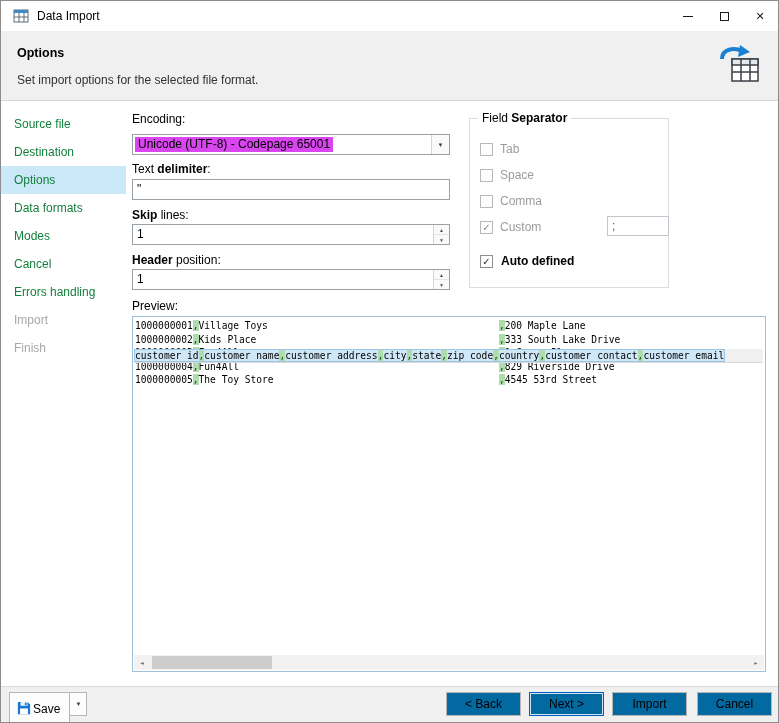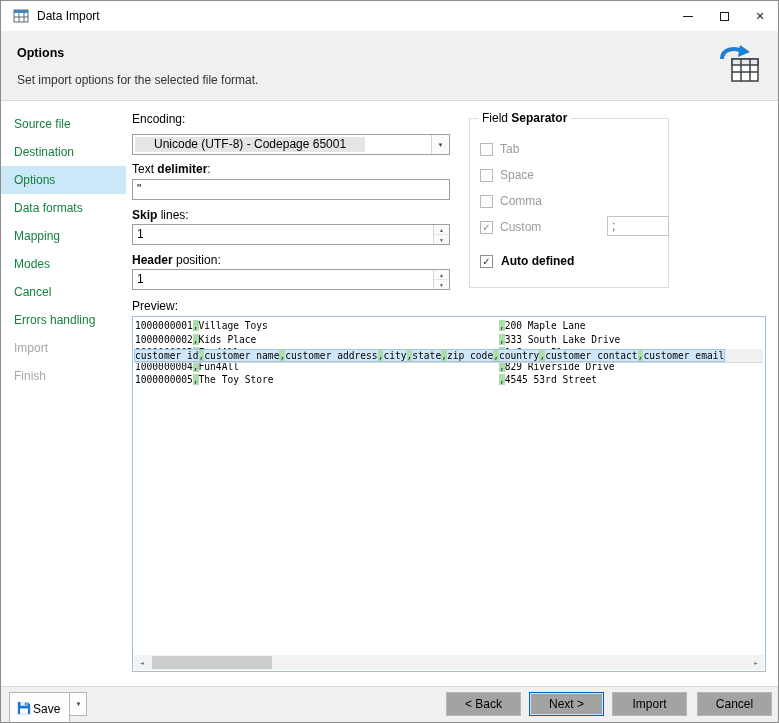--- a/index.html
+++ b/index.html
@@ -28,21 +28,21 @@
   
   .body { position:absolute; top:101px; left:0; right:0; bottom:36px; background:#ffffff; }
   .sidebar { position:absolute; left:0; top:8px; width:125px; }
   .side-item { height:28px; line-height:28px; padding-left:13px; font-size:12px; color:#15803d; cursor:default; }
   .side-item.selected { background:#cbe8f8; }
   .side-item.disabled { color:#a8a8a8; }
   .label { position:absolute; font-size:12px; white-space:nowrap; }
   .label b { font-weight:bold; }
   .tbox { position:absolute; width:318px; height:21px; border:1px solid #98a0a8; background:#fff; padding:2px 4px; font-size:12px; }
   .combo { position:absolute; left:131px; top:32px; width:318px; height:21px; border:1px solid #98a0a8; background:#fff; }
-  .combo .sel { position:absolute; left:2px; top:2px; padding:0 19px; background:#e5e5e5; line-height:15px; font-size:12px; white-space:nowrap; }
+  .combo .sel { position:absolute; left:2px; top:2px; padding:0 3px; background:#d946ef; line-height:15px; font-size:12px; white-space:nowrap; }
   .combo-arrow { position:absolute; right:0; top:0; width:18px; height:19px; display:flex; align-items:center; justify-content:center; font-size:6px; color:#404040; border-left:1px solid #d6d6d6; background:#fafafa; }
   .spin-btns { position:absolute; right:0; top:0; width:16px; height:19px; border-left:1px solid #d6d6d6; display:flex; flex-direction:column; }
   .spin-btn { flex:1; display:flex; align-items:center; justify-content:center; font-size:5px; color:#555; background:#fafafa; }
   .spin-btn + .spin-btn { border-top:1px solid #e4e4e4; }
   
   .fieldset { position:absolute; left:468px; top:16px; width:200px; height:170px; border:1px solid #dcdcdc; }
   .fs-legend { position:absolute; top:-8px; left:8px; background:#fff; padding:0 4px; font-size:12px; white-space:nowrap; }
   .fs-legend b { font-weight:bold; }
   .fs-row { position:absolute; left:10px; height:16px; display:flex; align-items:center; }
   .cb { width:13px; height:13px; border:1px solid #8f8f8f; background:#fff; font-size:10px; line-height:11px; text-align:center; color:#2b2b2b; display:inline-block; }
@@ -58,21 +58,21 @@
   .line { height:13.5px; }
   .line.header .hl { background:#cfe7f7; outline:1px solid #9cc6e4; }
   .delim { background:#aedcae; color:#0b5e0b; }
   .pv-scroll { position:absolute; left:1px; right:1px; bottom:1px; height:15px; background:#f2f2f2; }
   .sb-arrow { position:absolute; top:0; width:16px; height:15px; font-size:6px; color:#6f6f6f; display:flex; align-items:center; justify-content:center; }
   .sb-arrow.left { left:0; }
   .sb-arrow.right { right:0; }
   .sb-thumb { position:absolute; left:18px; top:1px; width:120px; height:13px; background:#cdcdcd; }
   
   .footer { position:absolute; left:0; right:0; bottom:0; height:36px; background:#f0f0f0; border-top:1px solid #d9d9d9; }
-  .btn { position:absolute; top:5px; width:75px; height:24px; background:#a3a3a3; border:1px solid #b6b6b6; text-align:center; line-height:22px; font-size:12px; cursor:default; }
+  .btn { position:absolute; top:5px; width:75px; height:24px; background:#0369a1; border:1px solid #b6b6b6; text-align:center; line-height:22px; font-size:12px; cursor:default; }
   .btn.next { border:1px solid #005fb8; box-shadow: inset 0 0 0 1px #cfe4f7; }
   .save-group { position:absolute; left:8px; top:5px; height:24px; display:flex; }
   .save-main { display:flex; align-items:center; gap:2px; padding:0 9px 0 7px; border:1px solid #b6b6b6; background:#fdfdfd; height:34px; }
   .save-arrow { width:17px; height:24px; border:1px solid #b6b6b6; border-left:none; background:#fdfdfd; display:flex; align-items:center; justify-content:center; font-size:6px; color:#404040; }
 </style>
 </head>
 <body>
 
 <div class="window">
 
@@ -112,21 +112,20 @@
     </span>
   </div>
 
   <div class="body">
 
     <div class="sidebar" id="sidebar">
         <div class="side-item normal">Source file</div>
         <div class="side-item normal">Destination</div>
         <div class="side-item selected">Options</div>
         <div class="side-item normal">Data formats</div>
-        <div class="side-item normal">Mapping</div>
         <div class="side-item normal">Modes</div>
         <div class="side-item normal">Cancel</div>
         <div class="side-item normal">Errors handling</div>
         <div class="side-item disabled">Import</div>
         <div class="side-item disabled">Finish</div>
       </div>
 
     <div class="label" style="left:131px; top:10px;"><span>Encoding:</span><b></b><span></span></div>
     <div class="combo">
       <span class="sel">Unicode (UTF-8) - Codepage 65001</span>

